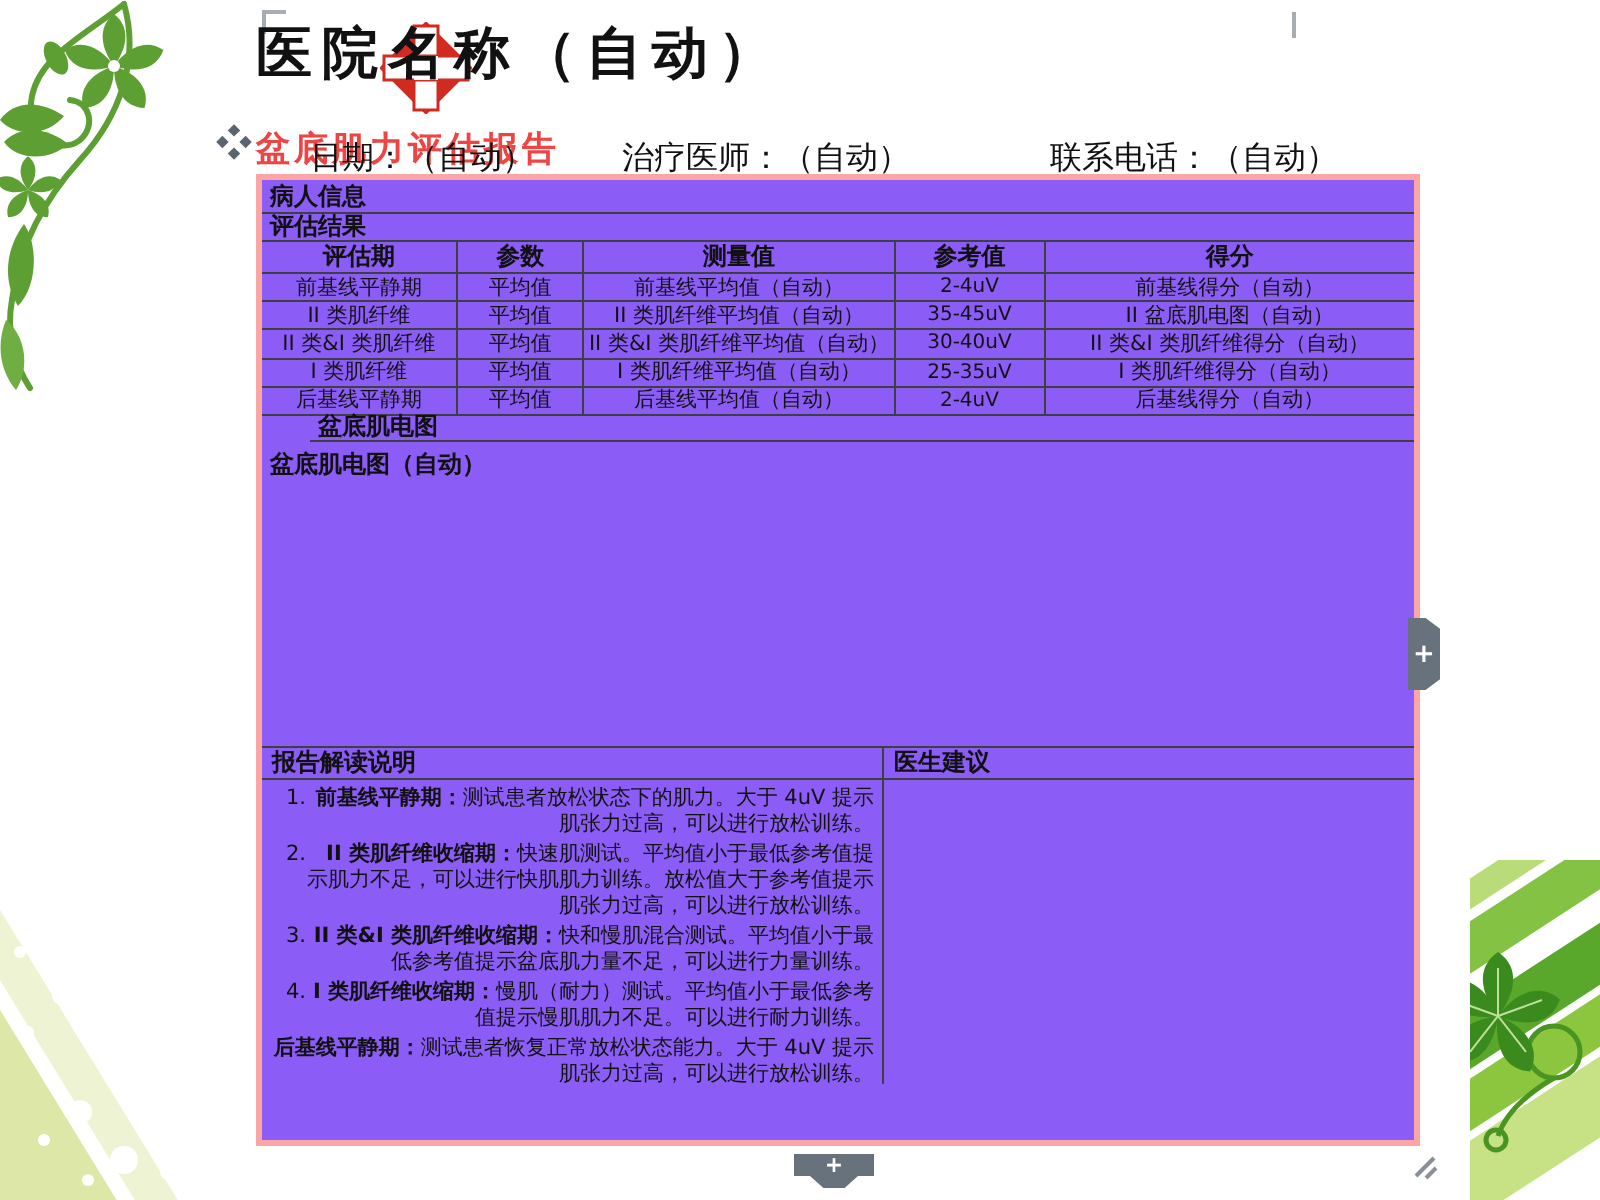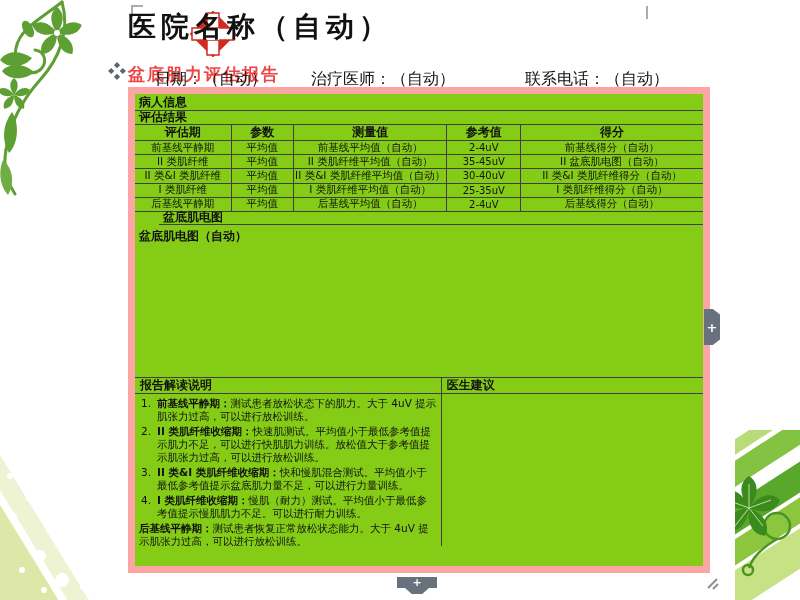--- a/index.html
+++ b/index.html
@@ -16,21 +16,21 @@
   .corner-mark { position:absolute; left:131px; top:5px; width:12px; height:12px;
                  border-top:2px solid #a7adb3; border-left:2px solid #a7adb3; }
   .tick-mark { position:absolute; left:646px; top:6px; width:2px; height:13px; background:#a7adb3; }
 
   .meta-row { position:absolute; left:113px; top:69px; width:582px; height:16px; font-size:16px; color:#111; }
   .meta-row span { position:absolute; white-space:nowrap; }
   .meta-date { left:42px; } .meta-doctor { left:198px; } .meta-phone { left:412px; }
 
   
   .main-table { position:absolute; left:128px; top:87px; width:582px; height:486px;
-                border:7px solid #fca5a5; background:#84cc16; font-size:11px; color:#111; }
+                border:3px solid #fca5a5; background:#8b5cf6; font-size:11px; color:#111;text-align:right; }
   .row { display:flex; width:100%; border-bottom:1px solid #3f3f3f; overflow:hidden; }
   .row:last-child { border-bottom:none; }
   .sec { height:17px; align-items:center; font-weight:bold; font-size:12px; padding-left:4px; }
   .sec-sm { height:14px; align-items:center; font-weight:bold; font-size:12px; padding-left:4px; }
   .r-info { height:17px; }
   .r-head { height:16px; font-weight:bold; font-size:12px; }
   .r-data { height:14.2px; font-size:10.5px; }
   .td { display:flex; align-items:center; justify-content:center; border-right:1px solid #3f3f3f;
         overflow:hidden; white-space:nowrap; height:100%; }
   .td:last-child { border-right:none; }

